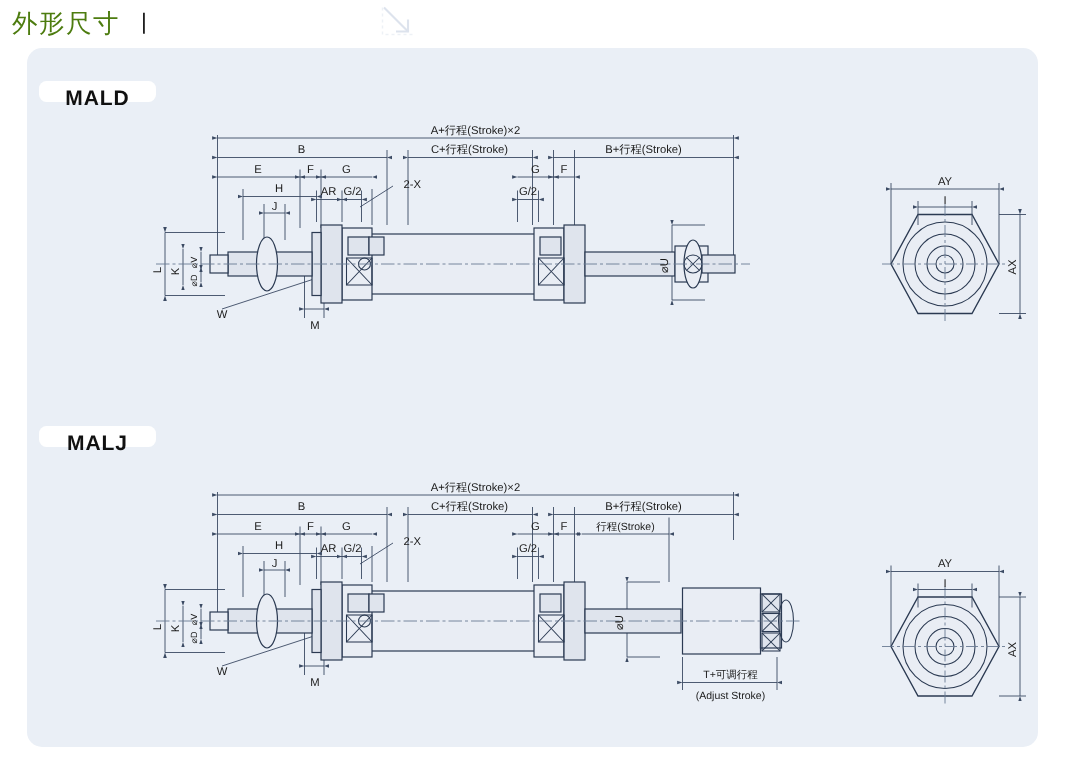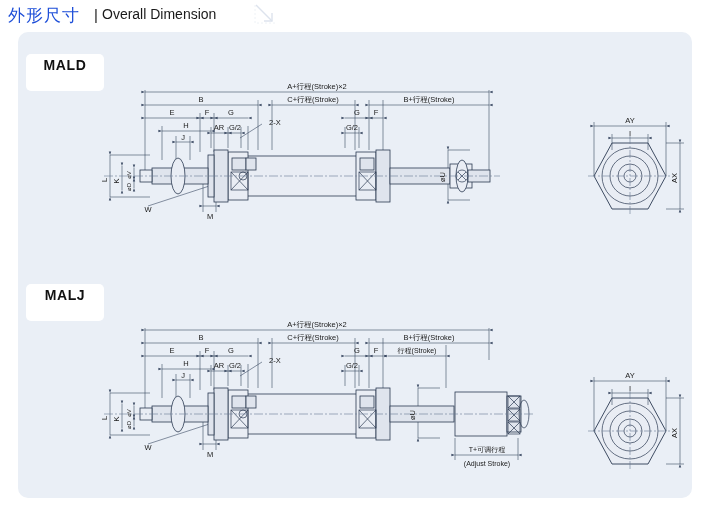--- a/index.html
+++ b/index.html
@@ -9,21 +9,21 @@
     font-family:"Liberation Sans", sans-serif;
     overflow:hidden;
     position:relative;
   }
   
   #header{
     position:absolute;left:0;top:0;width:710px;height:32px;
   }
   #header .title-cn{
     position:absolute;left:8px;top:4px;
-    font-size:17px;color:#1d4ed8;font-weight:400;
+    font-size:17px;color:#4d7c0f;font-weight:400;
     font-family:"DejaVu Sans", sans-serif;
     letter-spacing:1px;
   }
   #header .title-sep{
     position:absolute;left:94px;top:6px;
     font-size:15px;color:#1a1a1a;
   }
   #header .title-en{
     position:absolute;left:102px;top:6px;
     font-size:14px;color:#1a1a1a;
@@ -36,38 +36,37 @@
   #panel{
     position:absolute;left:18px;top:32px;width:674px;height:466px;
     background:#eaeff6;
     border-radius:10px;
   }
   
   .model-chip{
     position:absolute;
     background:#ffffff;
     border-radius:5px;
-    height:37px;line-height:23px;
+    height:14px;line-height:23px;
     text-align:center;
     font-size:14px;font-weight:bold;color:#111;
     letter-spacing:.6px;
   }
   #chip-mald{left:26px;top:54px;width:78px;}
   #chip-malj{left:26px;top:284px;width:78px;}
   
   .dwg{position:absolute;left:0;top:0;}
   svg text{font-family:"Liberation Sans", sans-serif;}
 </style>
 </head>
 <body>
 
 <div id="header">
   <span class="title-cn">外形尺寸</span>
   <span class="title-sep">|</span>
-  <span class="title-en">Overall Dimension</span>
   <svg class="deco" viewBox="0 0 28 24">
     <path d="M4 3 L20 19" stroke="#9fb0cc" stroke-width="1.4" fill="none"></path>
     <path d="M20 11 L20 19 L12 19" stroke="#9fb0cc" stroke-width="1.4" fill="none"></path>
     <path d="M3 3 L3 21 L25 21" stroke="#cdd8e8" stroke-width="1" fill="none" stroke-dasharray="2 2"></path>
   </svg>
 </div>
 
 <div id="panel"></div>
 
 <div class="model-chip" id="chip-mald">MALD</div>

